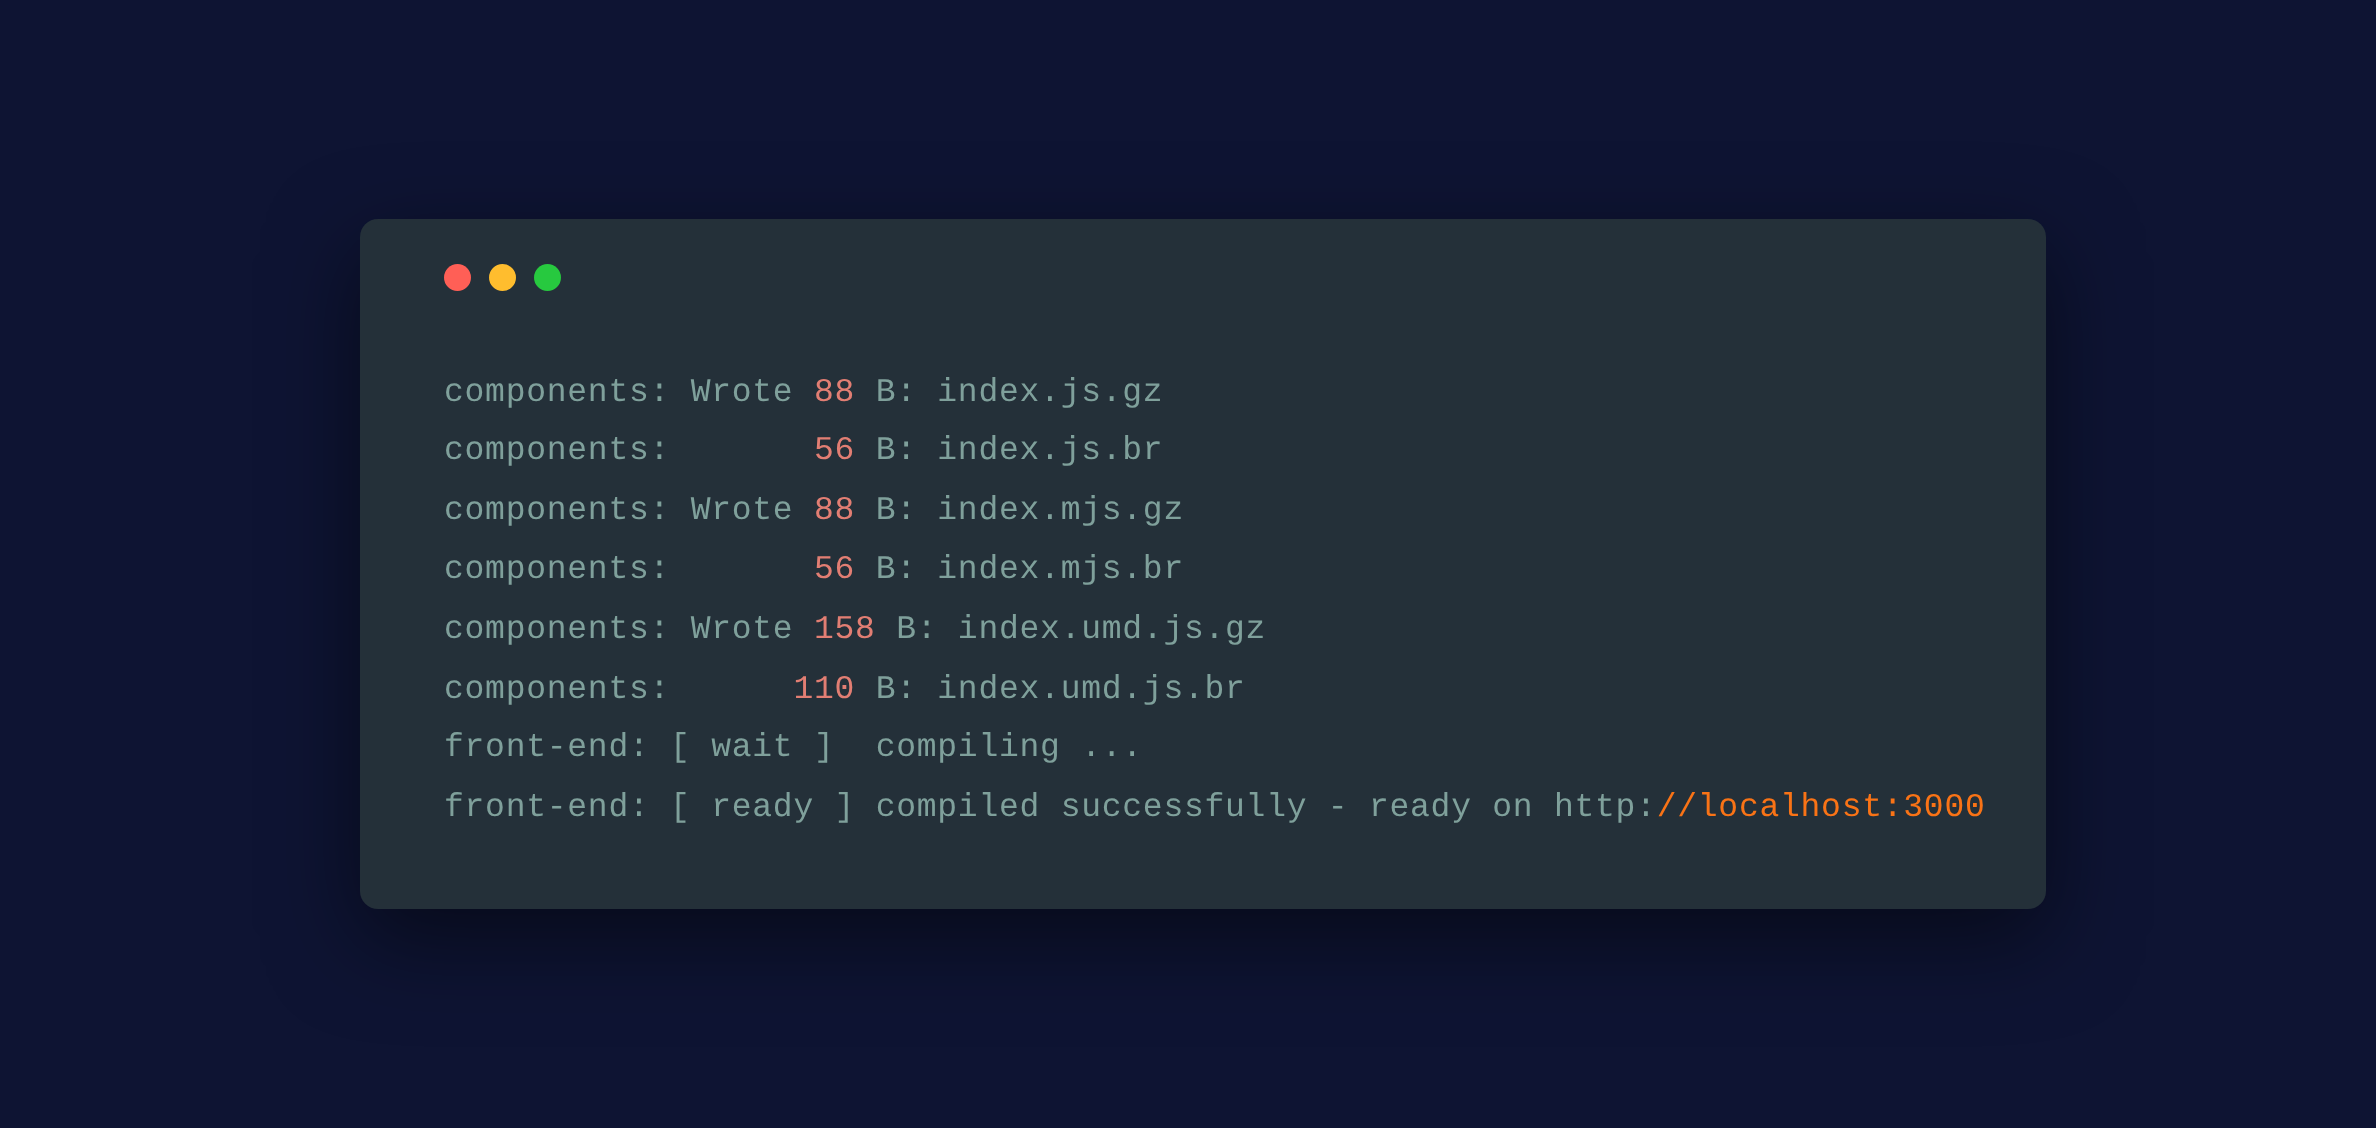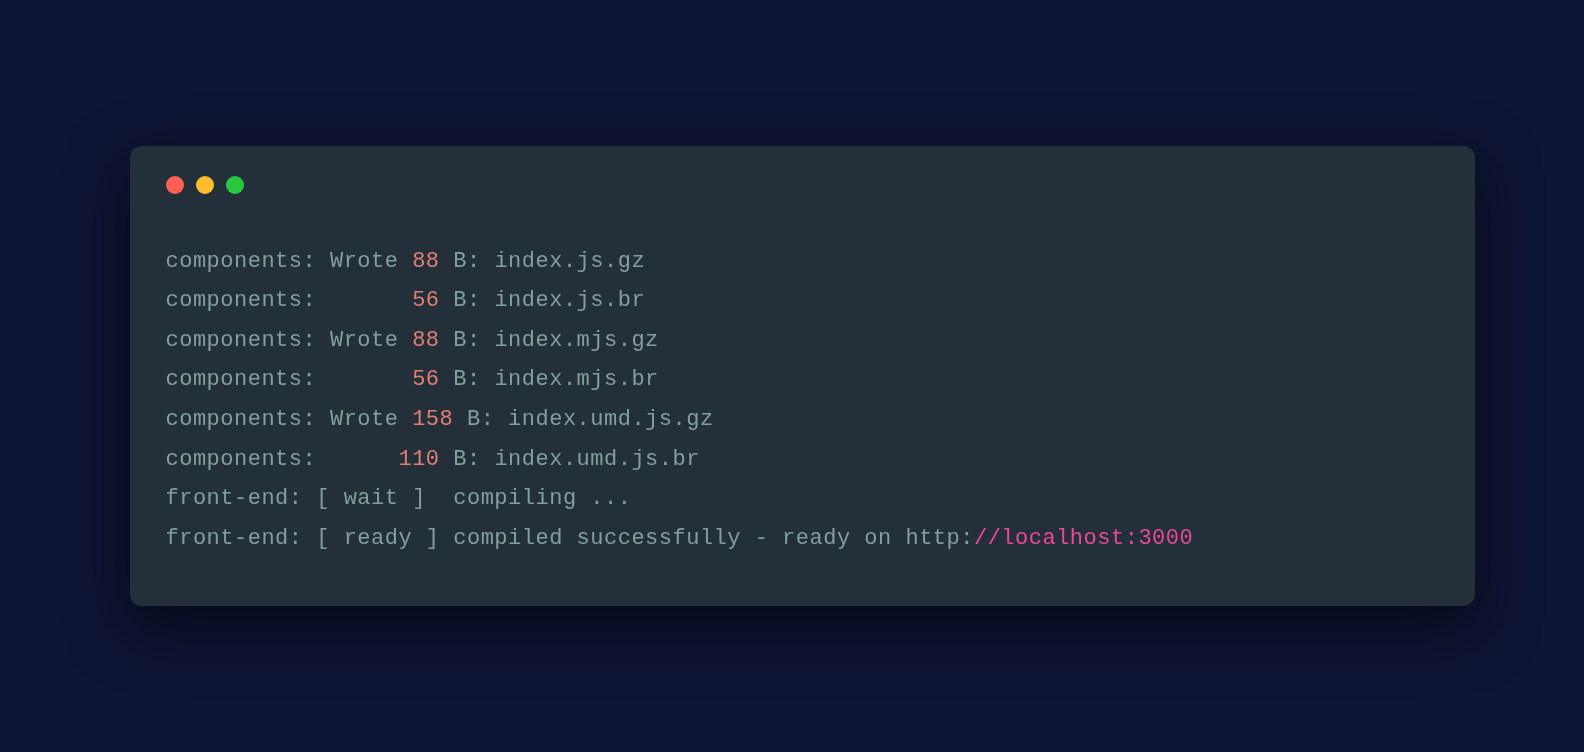--- a/index.html
+++ b/index.html
@@ -10,25 +10,25 @@
     body {
       background: #0e1433;
       width: 1584px;
       height: 752px;
       display: flex;
       align-items: center;
       justify-content: center;
       font-family: 'SF Mono', 'Monaco', 'Menlo', 'Consolas', 'Courier New', monospace;
     }
     .terminal-window {
-      width: 1345px;
+      width: 1124px;
       background: #243039;
       border-radius: 12px;
       box-shadow: 0 20px 60px rgba(0,0,0,0.5);
-      padding: 30px 36px 48px 36px;
+      padding: 30px 36px 48px 56px;
       margin-left: 20px;
     }
     .traffic-lights {
       display: flex;
       gap: 12px;
       margin-bottom: 48px;
     }
     .traffic-light {
       width: 18px;
       height: 18px;
@@ -47,21 +47,21 @@
     .line {
       display: block;
     }
     .blank-line {
       height: 1.8em;
     }
     .num {
       color: #e27e73;
     }
     .muted {
-      color: #ec4899;
+      color: #f97316;
     }
   </style>
 </head>
 <body>
 
 <div class="terminal-window">
   <div class="traffic-lights">
     <div class="traffic-light red"></div>
     <div class="traffic-light yellow"></div>
     <div class="traffic-light green"></div>

